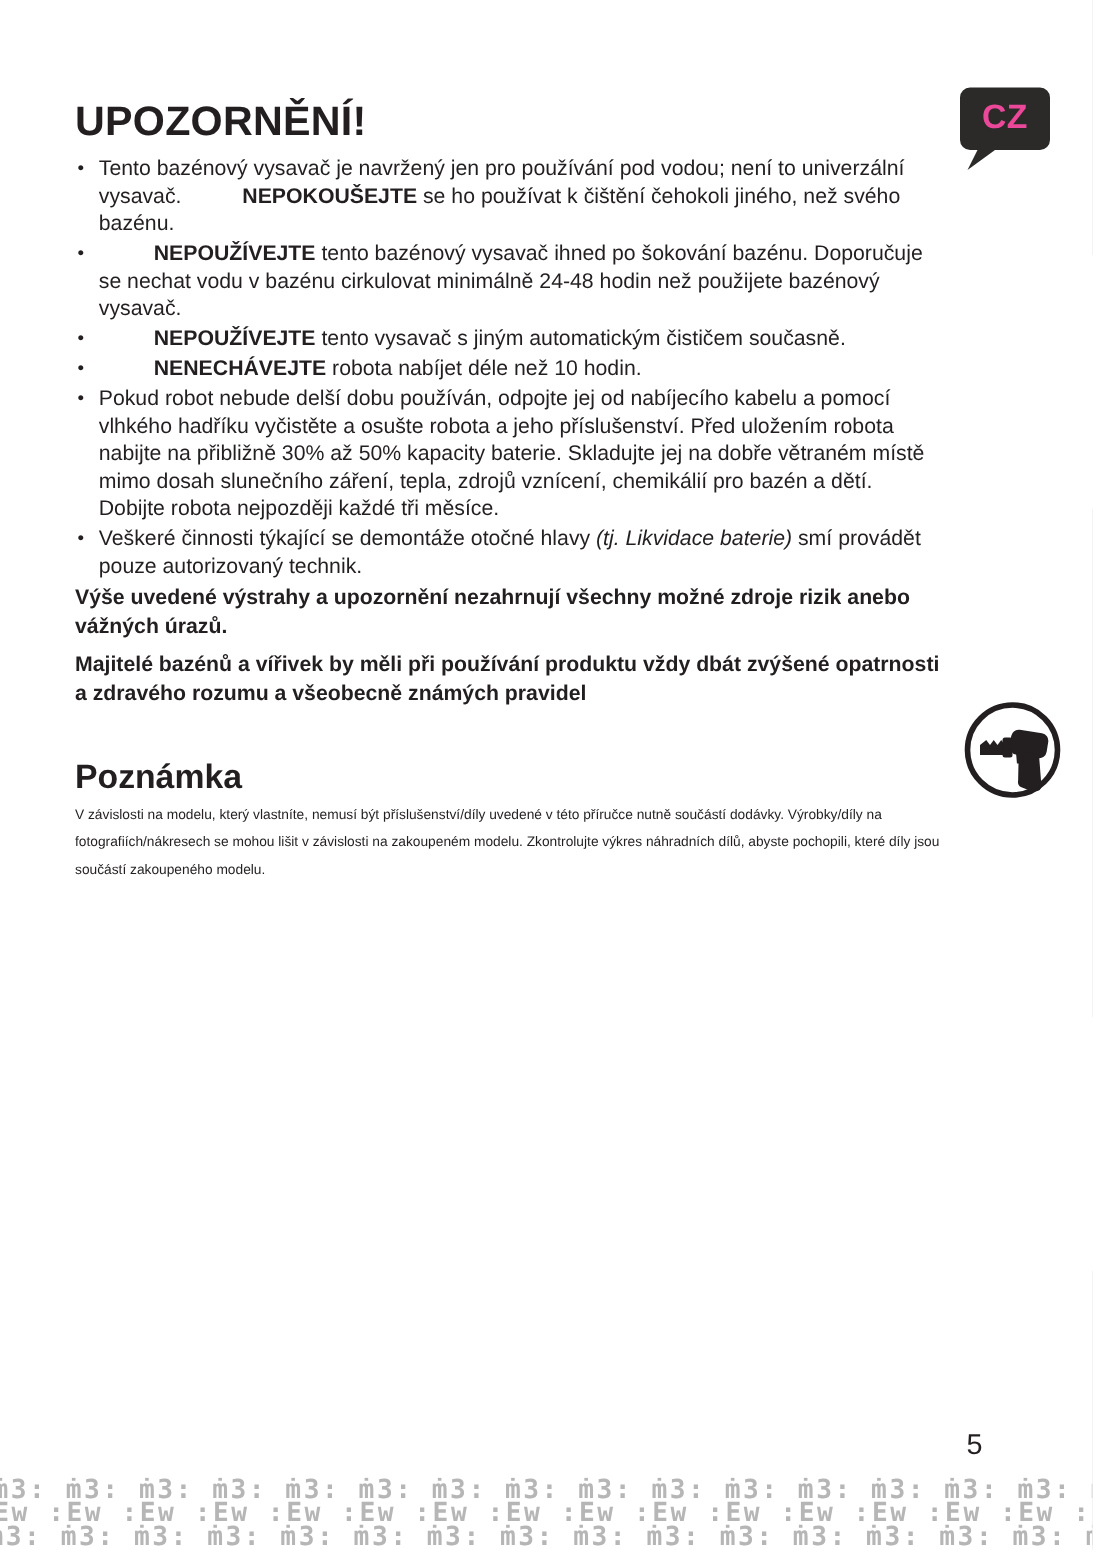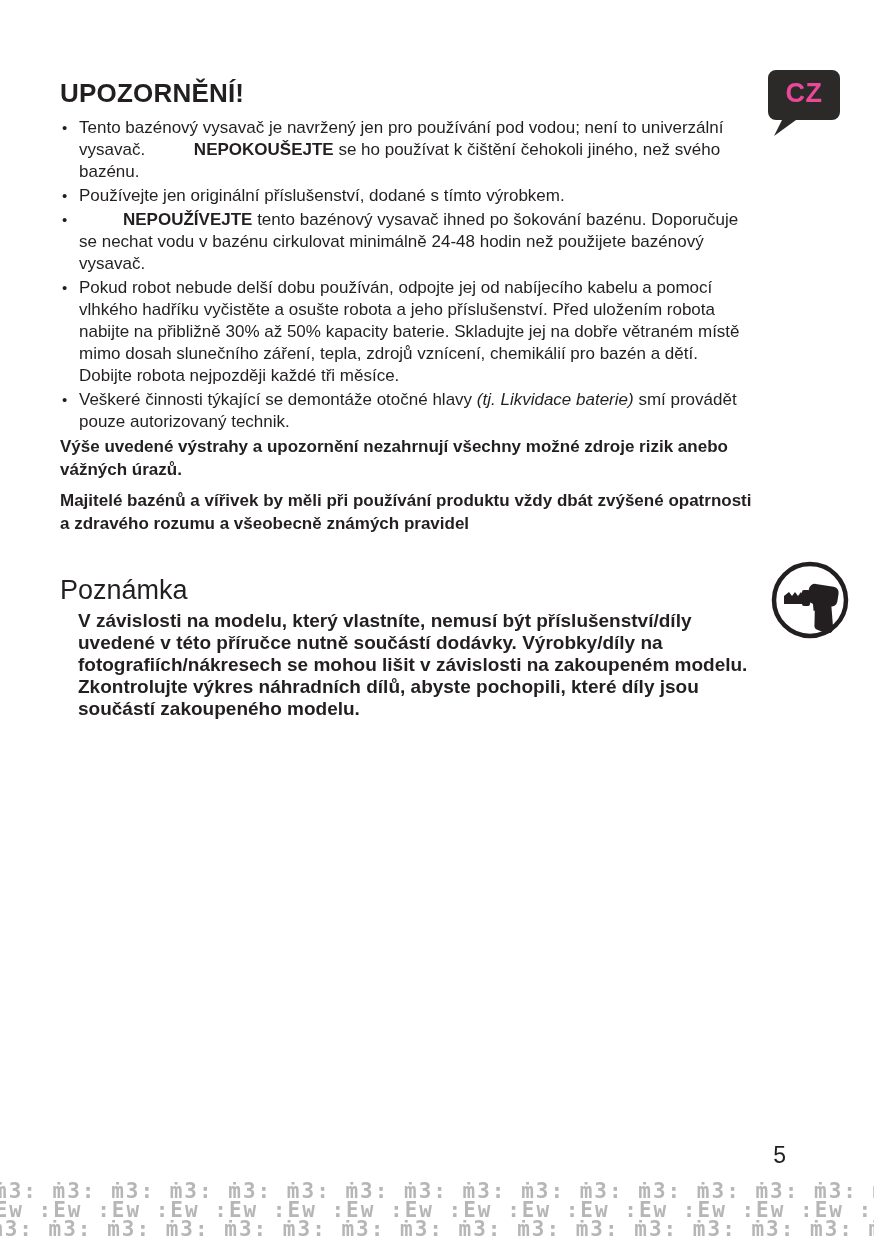--- a/index.html
+++ b/index.html
@@ -17,21 +17,21 @@
   }
 
   .content {
     position: absolute;
     left: 60px;
     top: 78px;
     width: 692px;
   }
 
   .warning-title {
-    font-size: 26px;
+    font-size: 33px;
     font-weight: bold;
     letter-spacing: 0.2px;
     color: #231f20;
   }
 
   ul.warning-list {
     list-style: none;
     margin-top: 8px;
     font-size: 17px;
     line-height: 22px;
@@ -54,29 +54,28 @@
   .bold-para {
     font-size: 17px;
     line-height: 23px;
     font-weight: bold;
     margin-top: 0;
   }
   .bold-para.owners { margin-top: 8px; }
 
   .note-title {
     font-size: 27px;
-    font-weight: normal;
+    font-weight: bold;
     margin-top: 40px;
   }
   .note-body {
-    font-size: 19px;
+    font-size: 11px;
     line-height: 22px;
-    font-weight: bold;
+    font-weight: normal;
     margin-top: 4px;
-    margin-left: 18px;
   }
 
   .cz-badge {
     position: absolute;
     left: 766px;
     top: 68px;
     width: 76px;
     height: 70px;
   }
   .cz-badge .cz-label {
@@ -136,22 +135,23 @@
       <path d="M10 2 h56 a8 8 0 0 1 8 8 v34 a8 8 0 0 1 -8 8 h-36 l-22 16 8 -16 h-6 a8 8 0 0 1 -8 -8 v-34 a8 8 0 0 1 8 -8 z" fill="#2b2a29"></path>
     </svg>
     <span class="cz-label">CZ</span>
   </div>
 
   <div class="content">
     <h1 class="warning-title">UPOZORNĚNÍ!</h1>
 
     <ul class="warning-list">
         <li><span>Tento bazénový vysavač je navržený jen pro používání pod vodou; není to univerzální vysavač. </span><span class="b">NEPOKOUŠEJTE</span><span> se ho používat k čištění čehokoli jiného, než svého bazénu.</span></li>
-        <li><span>Používejte jen originální příslušenství, dodané s tímto výrobkem.</span></li>
         <li><span class="b">NEPOUŽÍVEJTE</span><span> tento bazénový vysavač ihned po šokování bazénu. Doporučuje se nechat vodu v bazénu cirkulovat minimálně 24-48 hodin než použijete bazénový vysavač.</span></li>
+        <li><span class="b">NEPOUŽÍVEJTE</span><span> tento vysavač s jiným automatickým čističem současně.</span></li>
+        <li><span class="b">NENECHÁVEJTE</span><span> robota nabíjet déle než 10 hodin.</span></li>
         <li><span>Pokud robot nebude delší dobu používán, odpojte jej od nabíjecího kabelu a pomocí vlhkého hadříku vyčistěte a osušte robota a jeho příslušenství. Před uložením robota nabijte na přibližně 30% až 50% kapacity baterie. Skladujte jej na dobře větraném místě mimo dosah slunečního záření, tepla, zdrojů vznícení, chemikálií pro bazén a dětí. Dobijte robota nejpozději každé tři měsíce.</span></li>
         <li><span>Veškeré činnosti týkající se demontáže otočné hlavy </span><span class="i">(tj. Likvidace baterie)</span><span> smí provádět pouze autorizovaný technik.</span></li>
       </ul>
 
     <p class="bold-para summary">Výše uvedené výstrahy a upozornění nezahrnují všechny možné zdroje rizik anebo vážných úrazů.</p>
 
     <p class="bold-para owners">Majitelé bazénů a vířivek by měli při používání produktu vždy dbát zvýšené opatrnosti a zdravého rozumu a všeobecně známých pravidel</p>
 
     <h2 class="note-title">Poznámka</h2>
     <p class="note-body">V závislosti na modelu, který vlastníte, nemusí být příslušenství/díly uvedené v této příručce nutně součástí dodávky. Výrobky/díly na fotografiích/nákresech se mohou lišit v závislosti na zakoupeném modelu. Zkontrolujte výkres náhradních dílů, abyste pochopili, které díly jsou součástí zakoupeného modelu.</p>

